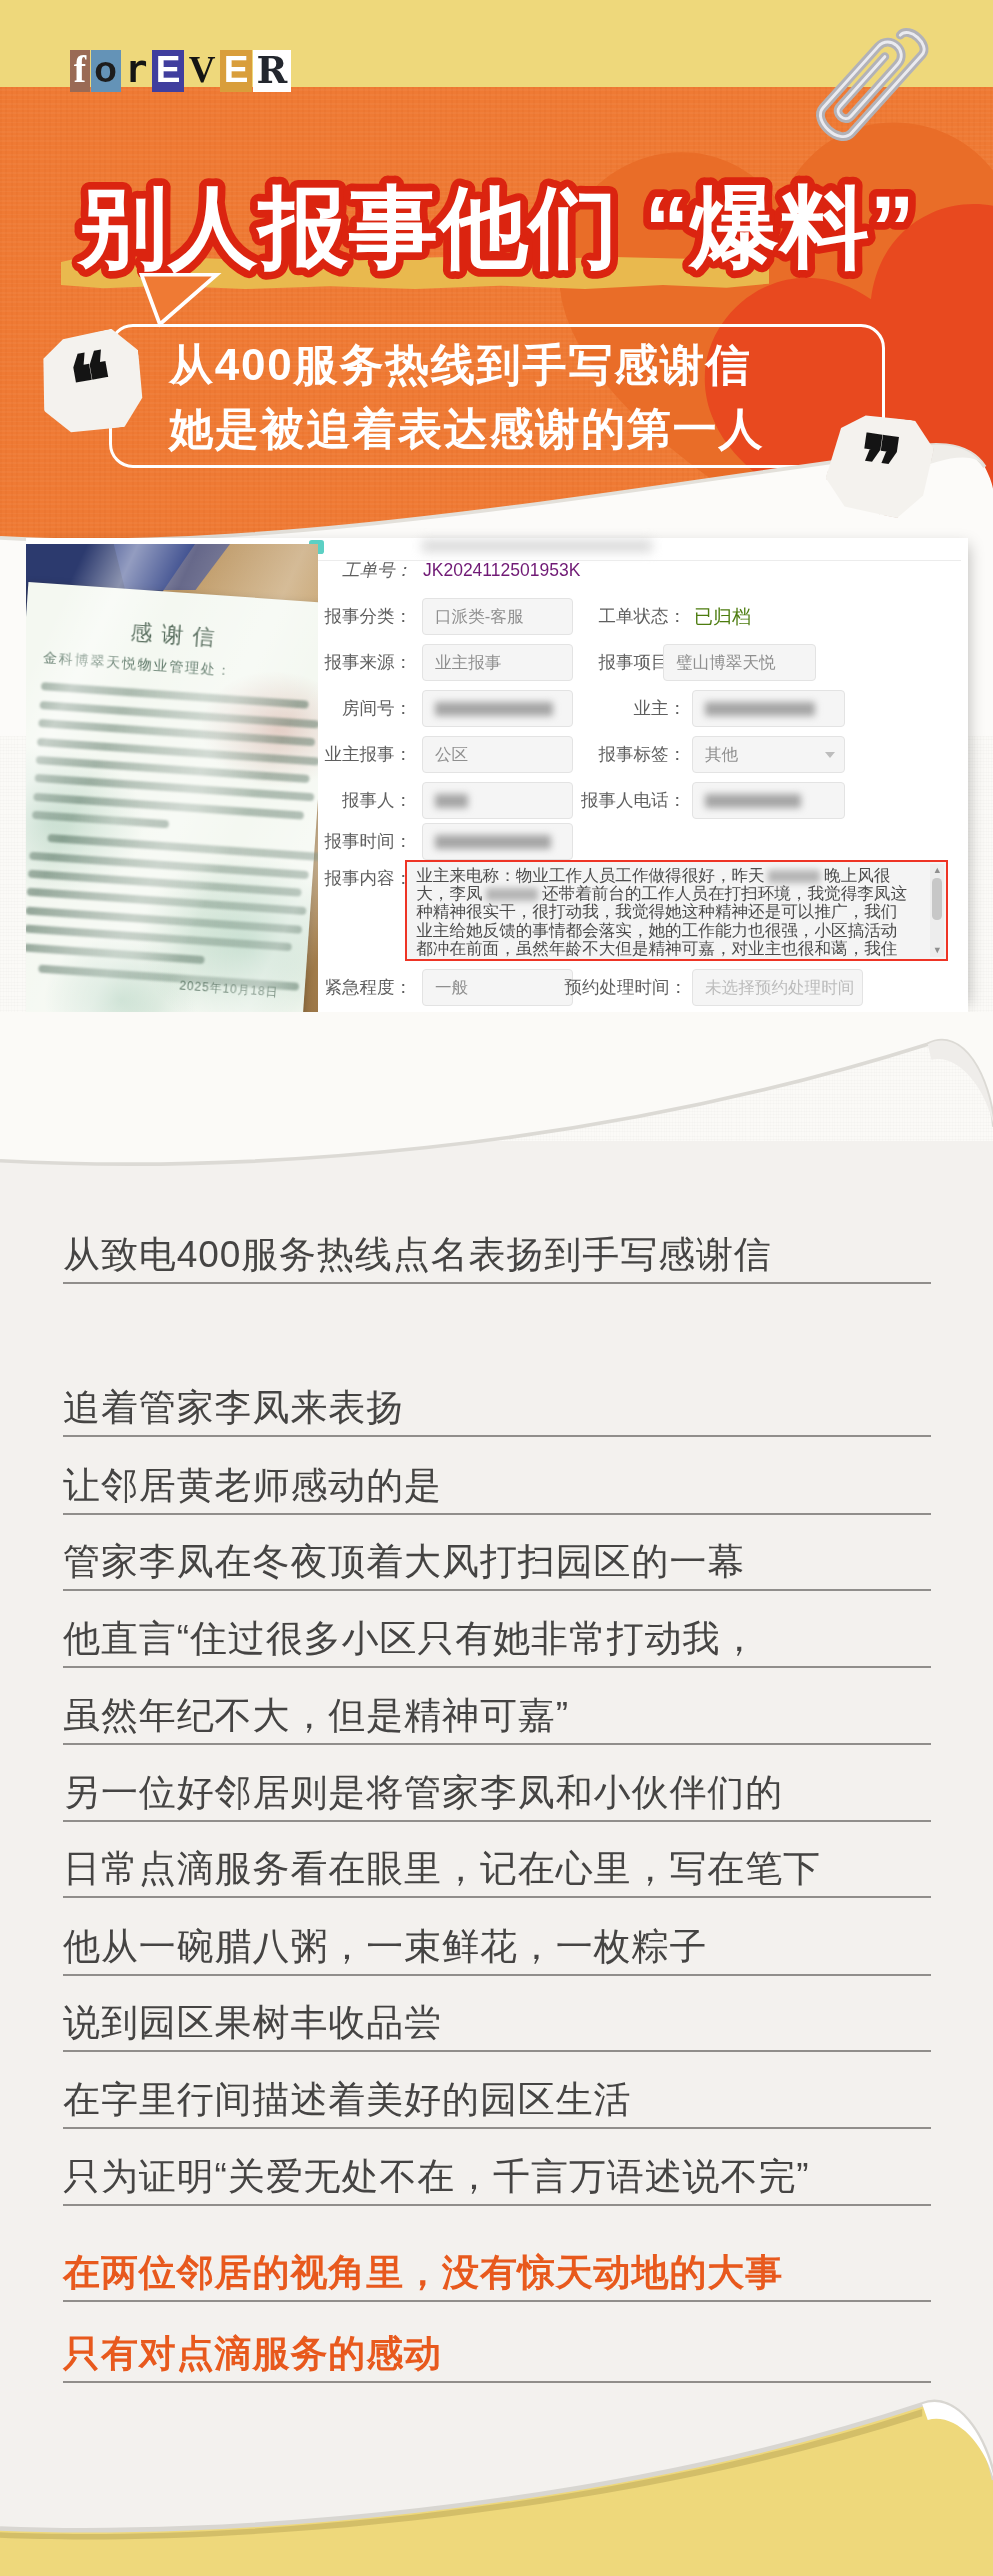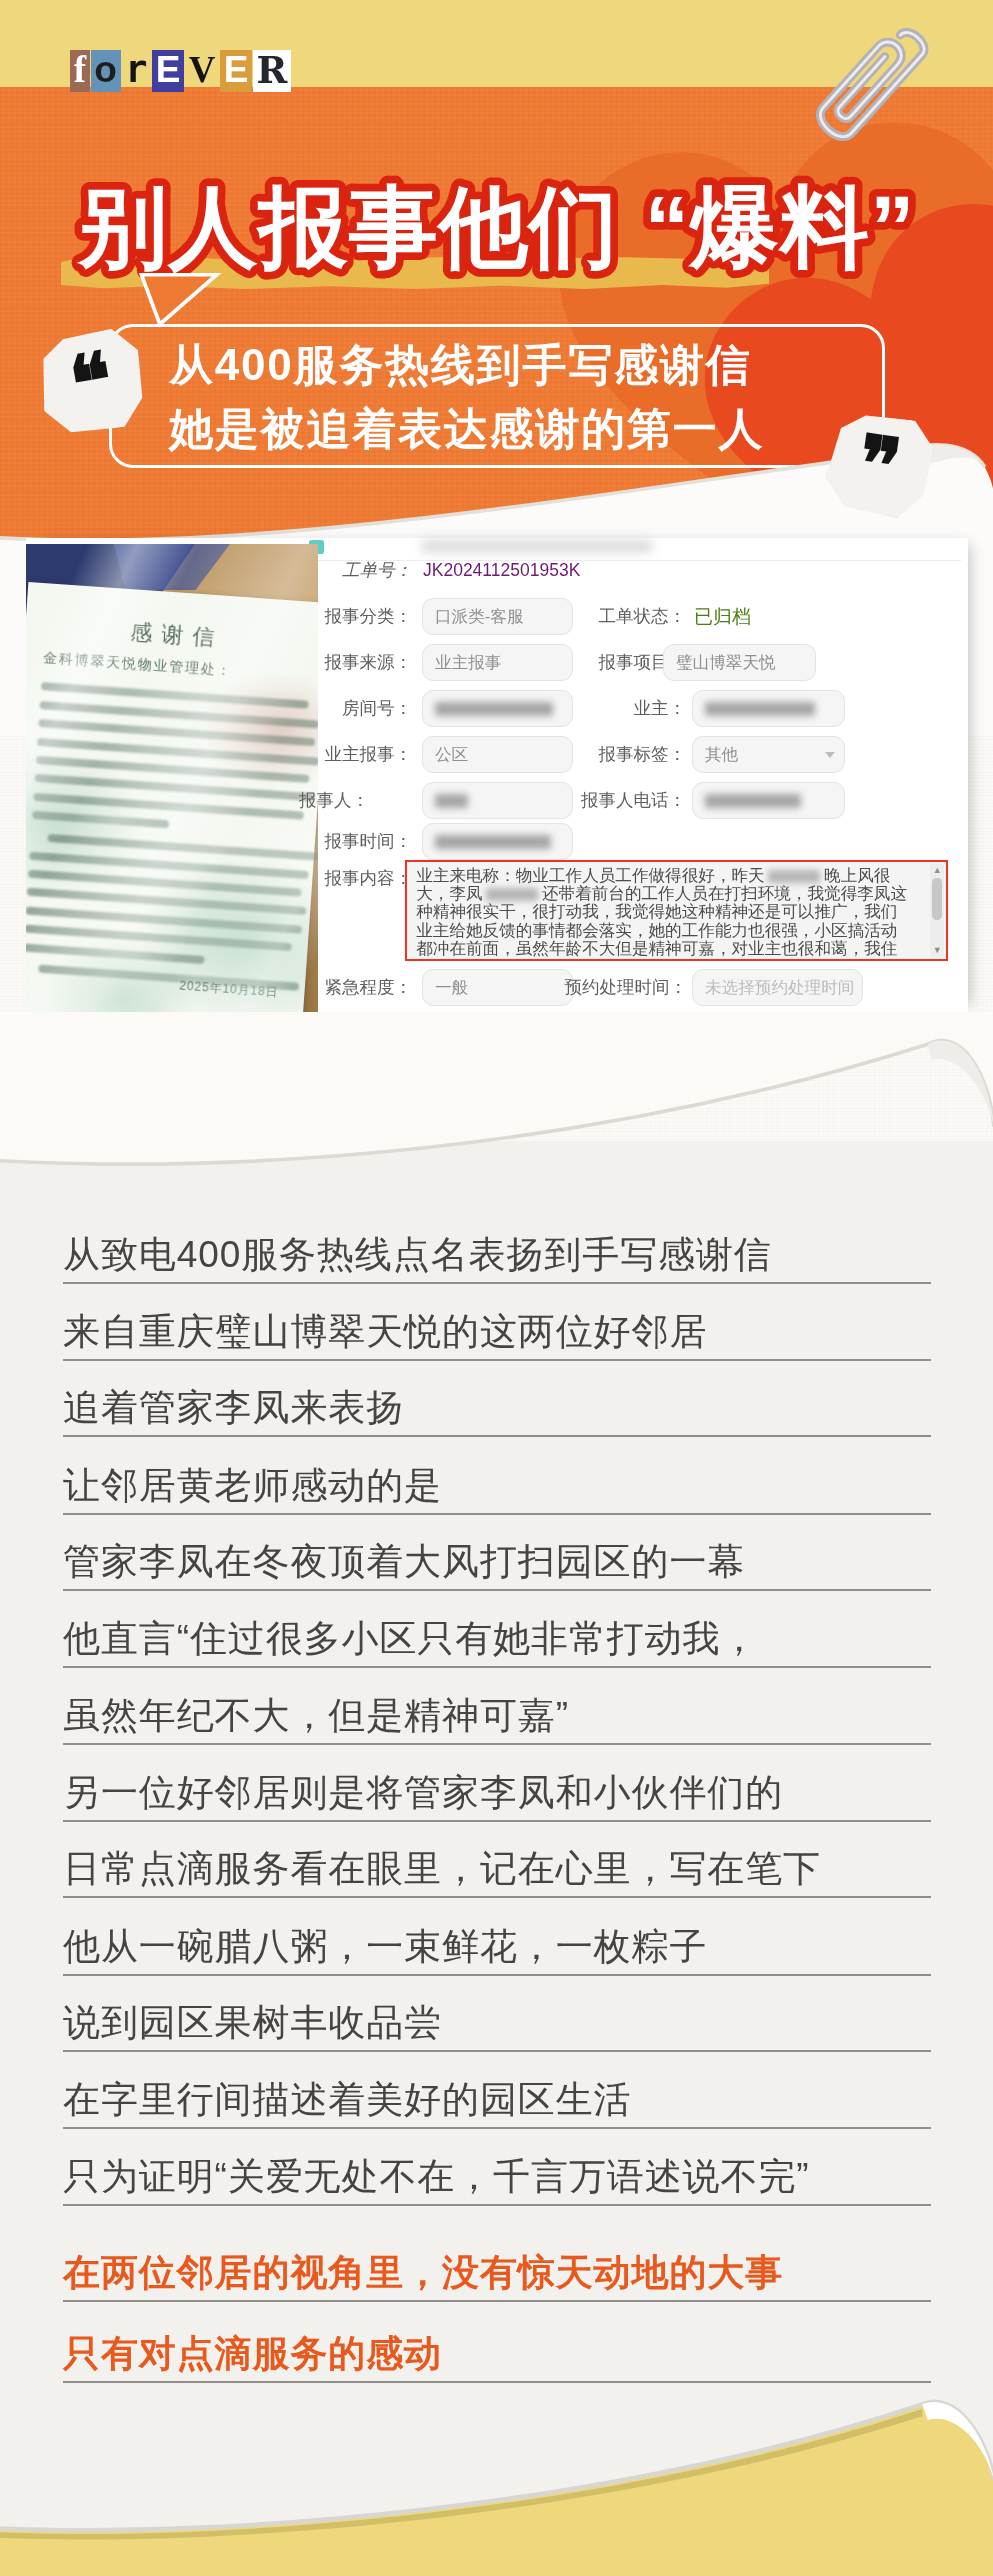--- a/index.html
+++ b/index.html
@@ -59,21 +59,21 @@
   
   .card{position:absolute;left:26px;top:538px;width:942px;height:474px;z-index:8;background:#ffffff;
         box-shadow:9.2px 0 14.7px -7.4px rgba(0,0,0,.25);}
   .wo-chip{position:absolute;left:283px;top:1.8px;width:14.7px;height:14.7px;background:#3fc8ba;opacity:.85;border-radius:2.8px;}
   .wo-smudge{position:absolute;left:396px;top:1.8px;width:230px;height:12px;background:#c8c8c8;filter:blur(5.5px);opacity:.7;}
   .wo-divider{position:absolute;left:276px;right:7.4px;top:22px;height:0.9px;background:#ececec;}
 
   .lab{position:absolute;color:#5f5f5f;font-size:17.5px;line-height:37px;text-align:right;white-space:nowrap;}
   .val{position:absolute;color:#701a75;font-size:17.5px;line-height:26px;white-space:nowrap;}
   .fbox{position:absolute;width:151px;height:37px;background:#f5f5f5;border:0.9px solid #e3e3e3;
-        border-radius:11px;box-sizing:border-box;color:#8f8f8f;font-size:16.6px;line-height:35px;
+        border-radius:4px;box-sizing:border-box;color:#8f8f8f;font-size:16.6px;line-height:35px;
         padding-left:12px;white-space:nowrap;}
   .fbox2{width:153px;}
   .caret{position:absolute;right:9.2px;top:14.7px;width:0;height:0;border-left:5.5px solid transparent;
          border-right:5.5px solid transparent;border-top:6.4px solid #bdbdbd;}
   .blurval{margin-top:11px;height:14px;background:#a5a5a5;border-radius:1.8px;filter:blur(3.7px);}
   .status{position:absolute;font-size:19px;line-height:37px;color:#4d7c0f;}
 
   .content-box{position:absolute;left:379px;top:322px;width:543px;height:101px;
                border:2.8px solid #ee3425;background:#f4f4f4;box-sizing:border-box;overflow:hidden;}
   .content-text{position:absolute;left:9.2px;top:4.6px;width:497px;color:#4c4c4c;font-size:16.6px;
@@ -230,21 +230,21 @@
     </div>
 
     <div class="lab" style="left:230px;top:198px;width:156px;">业主报事：</div>
     <div class="fbox" style="left:396px;top:198px;">公区</div>
     <div class="lab" style="left:515px;top:198px;width:145px;">报事标签：</div>
     <div class="fbox fbox2" style="left:666px;top:198px;">
       <span>其他</span>
       <span class="caret"></span>
     </div>
 
-    <div class="lab" style="left:230px;top:244px;width:156px;text-align:center;">报事人：</div>
+    <div class="lab" style="left:230px;top:244px;width:156px;">报事人：</div>
     <div class="fbox" style="left:396px;top:244px;">
       <div class="blurval" style="width:33px;"></div>
     </div>
     <div class="lab" style="left:515px;top:244px;width:145px;">报事人电话：</div>
     <div class="fbox fbox2" style="left:666px;top:244px;">
       <div class="blurval" style="width:96px;"></div>
     </div>
 
     <div class="lab" style="left:230px;top:285px;width:156px;">报事时间：</div>
     <div class="fbox" style="left:396px;top:285px;">
@@ -271,21 +271,20 @@
 
   <svg class="curl2" viewBox="0 0 1080 220" preserveAspectRatio="none">
     <path d="M0 0 L1080 0 L1080 125 C1075 70 1046 16 1008 35 C640 152 260 176 0 162 Z" fill="#fbfaf7"></path>
     <path d="M0 162 C260 176 640 152 1008 35 C1046 16 1075 70 1080 125" fill="none" stroke="#dcdad5" stroke-width="4"></path>
     <path d="M1008 35 C1046 16 1075 70 1080 125 C1070 80 1040 45 1012 52 Z" fill="#efedea"></path>
   </svg>
 
   <div class="paperB"></div>
 
   <div class="tl" style="top:1234px;">从致电400服务热线点名表扬到手写感谢信</div>
-  <div class="tl" style="top:1311px;">来自重庆璧山博翠天悦的这两位好邻居</div>
   <div class="tl" style="top:1387px;">追着管家李凤来表扬</div>
   <div class="tl" style="top:1465px;">让邻居黄老师感动的是</div>
   <div class="tl" style="top:1618px;">他直言“住过很多小区只有她非常打动我，</div>
   <div class="tl" style="top:1541px;">管家李凤在冬夜顶着大风打扫园区的一幕</div>
   <div class="tl" style="top:1695px;">虽然年纪不大，但是精神可嘉”</div>
   <div class="tl" style="top:1772px;">另一位好邻居则是将管家李凤和小伙伴们的</div>
   <div class="tl" style="top:1848px;">日常点滴服务看在眼里，记在心里，写在笔下</div>
   <div class="tl" style="top:1926px;">他从一碗腊八粥，一束鲜花，一枚粽子</div>
   <div class="tl" style="top:2002px;">说到园区果树丰收品尝</div>
   <div class="tl" style="top:2079px;">在字里行间描述着美好的园区生活</div>

